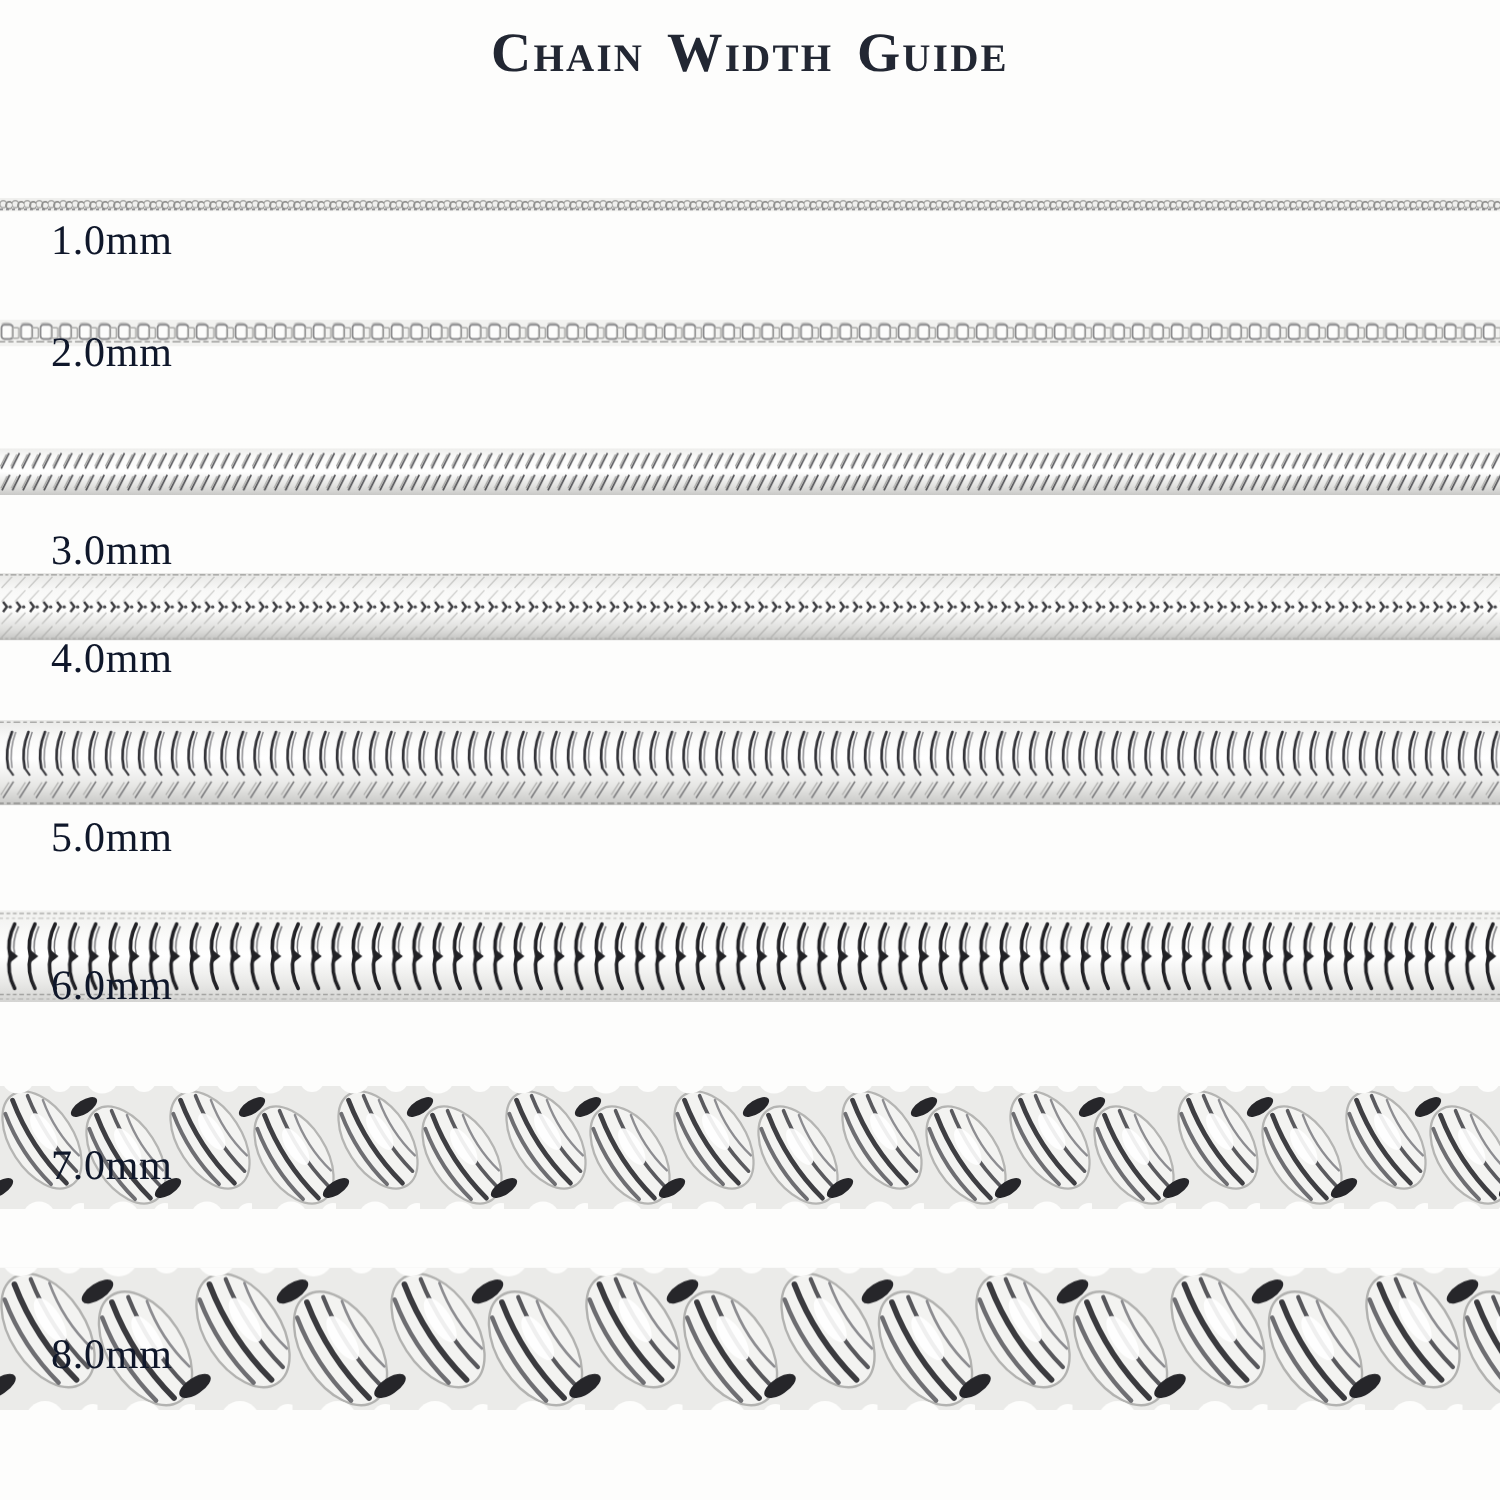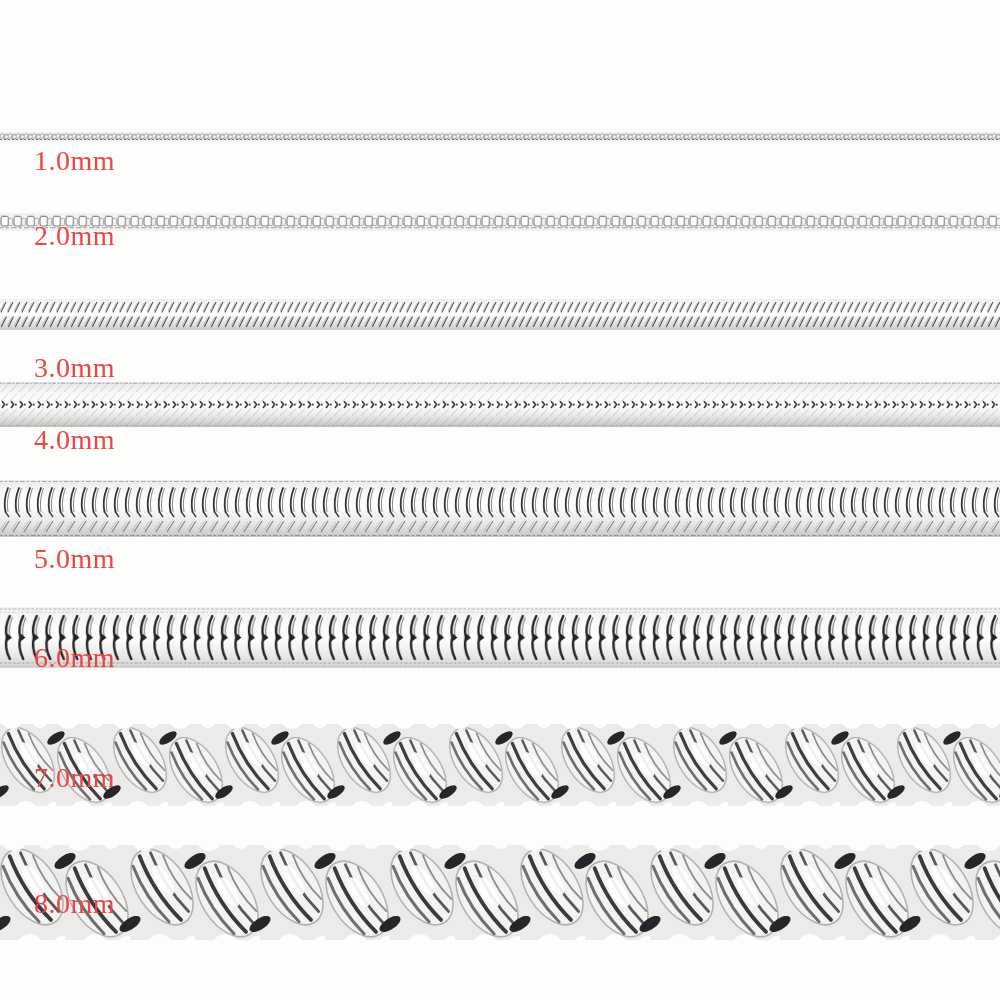--- a/index.html
+++ b/index.html
@@ -27,28 +27,29 @@
     position:absolute;
     left:0;width:1000px;
     line-height:0;
   }
   .chain svg{display:block;}
   .size-label{
     position:absolute;
     left:34px;
     font-size:28px;
     letter-spacing:0.5px;
-    color:#ef4444;
+    color:#0f172a;
   }
 </style>
 </head>
 <body>
 
 <div class="page">
 
+  <h1 class="title">Chain Width Guide</h1>
 
   <div class="chain" style="top:132px;height:9px">
     <svg width="1000" height="9" xmlns="http://www.w3.org/2000/svg">
       <defs>
         <pattern id="p1" width="8" height="9" patternUnits="userSpaceOnUse">
           <rect width="8" height="9" fill="#f0f0ee"></rect>
           <circle cx="2.2" cy="4.1" r="2.3" fill="none" stroke="#a6a6a4" stroke-width="1"></circle>
           <circle cx="6.2" cy="4.8" r="2.3" fill="none" stroke="#8c8c8a" stroke-width="1"></circle>
           <path d="M0,7.5 H8" stroke="#77777a" stroke-width="1" stroke-dasharray="2 2" fill="none"></path>
         </pattern>

